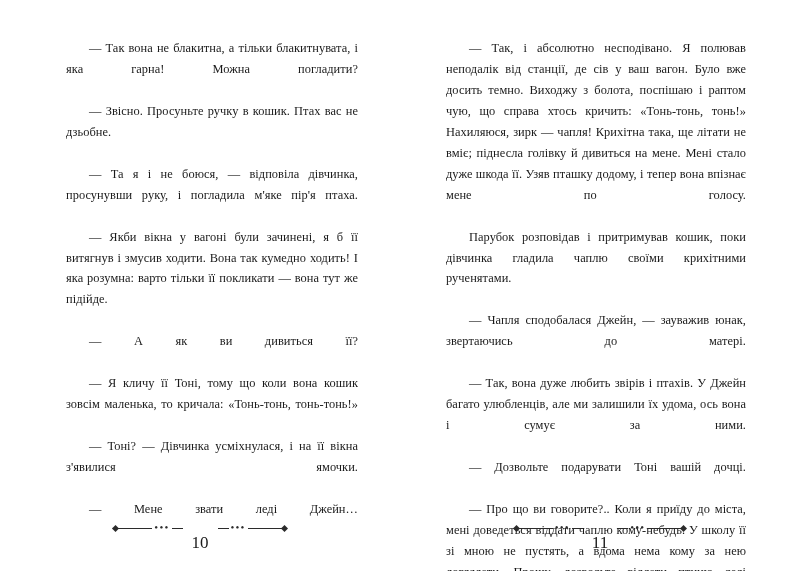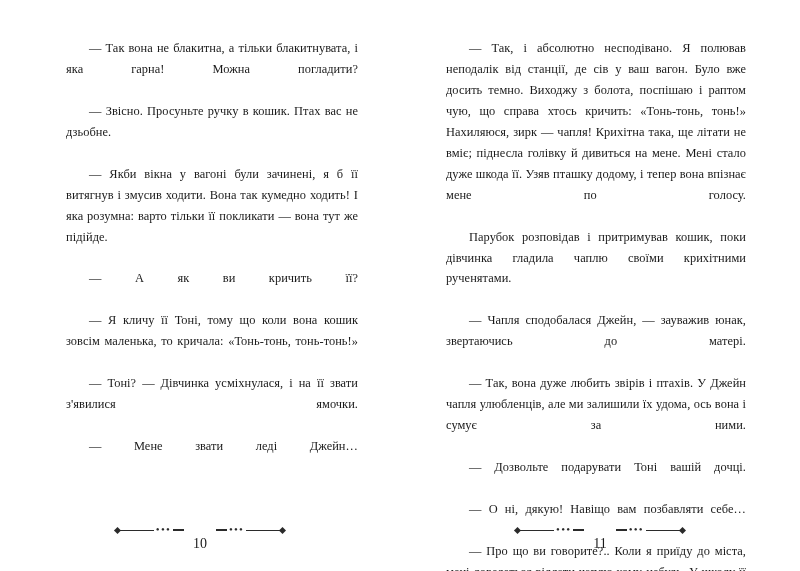--- a/index.html
+++ b/index.html
@@ -96,41 +96,42 @@
     font-size: 11px;
     line-height: 1;
     letter-spacing: 1.2px;
     color: #2b2b2b;
     padding: 0 2px;
     position: relative;
     top: -1px;
   }
 
   .page-number {
-    font-size: 14px;
+    font-size: 17px;
     line-height: 1;
     color: #1a1a1a;
     padding: 0 9px;
     font-family: "Liberation Serif", "DejaVu Serif", serif;
     margin-top: 28px;
   }
 </style>
 </head>
 <body>
 
 <div class="spread">
 
   <div class="page page-left">
     <div class="text-block">
       <p class="para">— Так вона не блакитна, а тільки блакитнувата, і яка гарна! Можна погладити?</p>
       <p class="para">— Звісно. Просуньте ручку в кошик. Птах вас не дзьобне.</p>
+      <p class="para">— Та я і не боюся, — відповіла дівчинка, просунувши руку, і погладила м'яке пір'я птаха.</p>
       <p class="para">— Якби вікна у вагоні були зачинені, я б її витягнув і змусив ходити. Вона так кумедно ходить! І яка розумна: варто тільки її покликати — вона тут же підійде.</p>
-      <p class="para">— А як ви кричить її?</p>
+      <p class="para">— А як ви дивиться її?</p>
       <p class="para">— Я кличу її Тоні, тому що коли вона кошик зовсім маленька, то кричала: «Тонь-тонь, тонь-тонь!»</p>
-      <p class="para">— Тоні? — Дівчинка усміхнулася, і на її звати з'явилися ямочки.</p>
+      <p class="para">— Тоні? — Дівчинка усміхнулася, і на її вікна з'явилися ямочки.</p>
       <p class="para">— Мене звати леді Джейн…</p>
 
     </div>
 
     <div class="footer">
       <div class="ornament">
         <span class="orn-diamond"></span>
         <span class="orn-rule long"></span>
         <span class="orn-dots">•••</span>
         <span class="orn-rule short"></span>
@@ -143,23 +144,22 @@
         <span class="orn-diamond"></span>
       </div>
     </div>
   </div>
 
   <div class="page page-right">
     <div class="text-block">
       <p class="para">— Так, і абсолютно несподівано. Я полював неподалік від станції, де сів у ваш вагон. Було вже досить темно. Виходжу з болота, поспішаю і раптом чую, що справа хтось кричить: «Тонь-тонь, тонь!» Нахиляюся, зирк — чапля! Крихітна така, ще літати не вміє; піднесла голівку й дивиться на мене. Мені стало дуже шкода її. Узяв пташку додому, і тепер вона впізнає мене по голосу.</p>
       <p class="para">Парубок розповідав і притримував кошик, поки дівчинка гладила чаплю своїми крихітними рученятами.</p>
       <p class="para">— Чапля сподобалася Джейн, — зауважив юнак, звертаючись до матері.</p>
-      <p class="para">— Так, вона дуже любить звірів і птахів. У Джейн чапля улюбленців, але ми залишили їх удома, ось вона і сумує за ними.</p>
+      <p class="para">— Так, вона дуже любить звірів і птахів. У Джейн багато улюбленців, але ми залишили їх удома, ось вона і сумує за ними.</p>
       <p class="para">— Дозвольте подарувати Тоні вашій дочці.</p>
-      <p class="para">— О ні, дякую! Навіщо вам позбавляти себе…</p>
       <p class="para">— Про що ви говорите?.. Коли я приїду до міста, мені доведеться віддати чаплю кому-небудь. У школу її зі мною не пустять, а вдома нема кому за нею доглядати. Прошу, дозвольте віддати птицю леді Джейн, — з усмішкою наполягав хлопець.</p>
     </div>
 
     <div class="footer">
       <div class="ornament">
         <span class="orn-diamond"></span>
         <span class="orn-rule long"></span>
         <span class="orn-dots">•••</span>
         <span class="orn-rule short"></span>
       </div>

